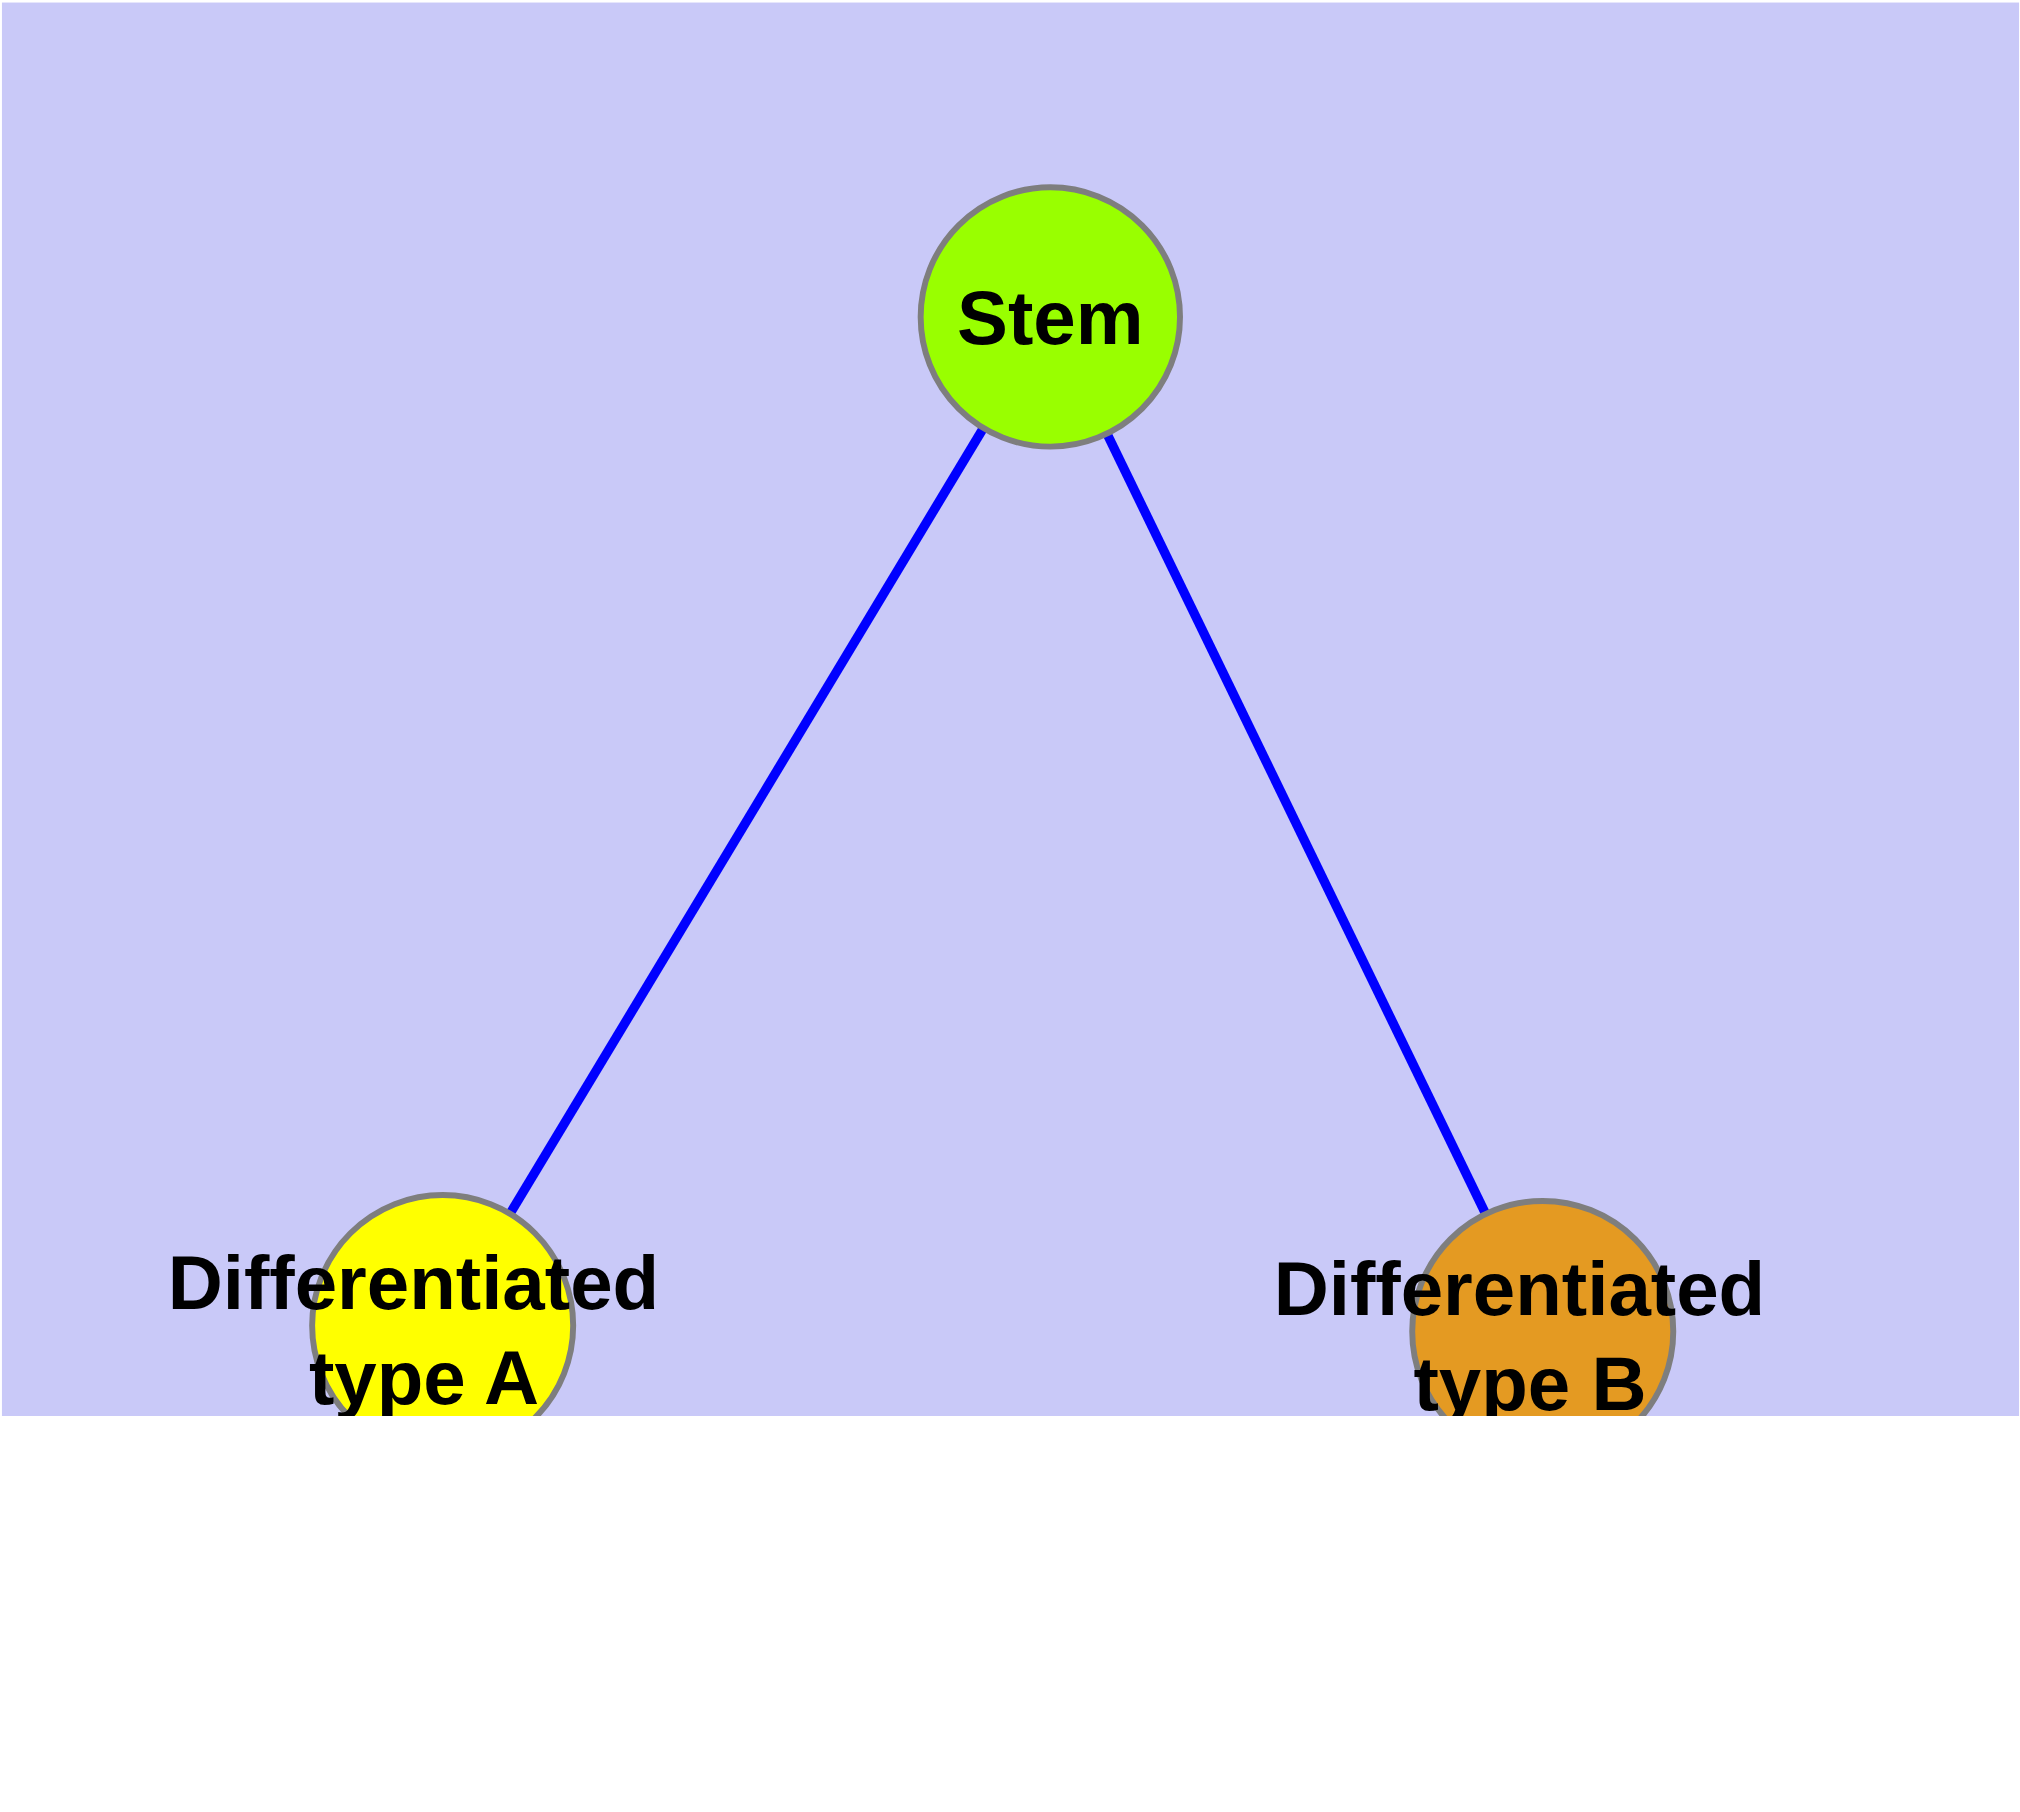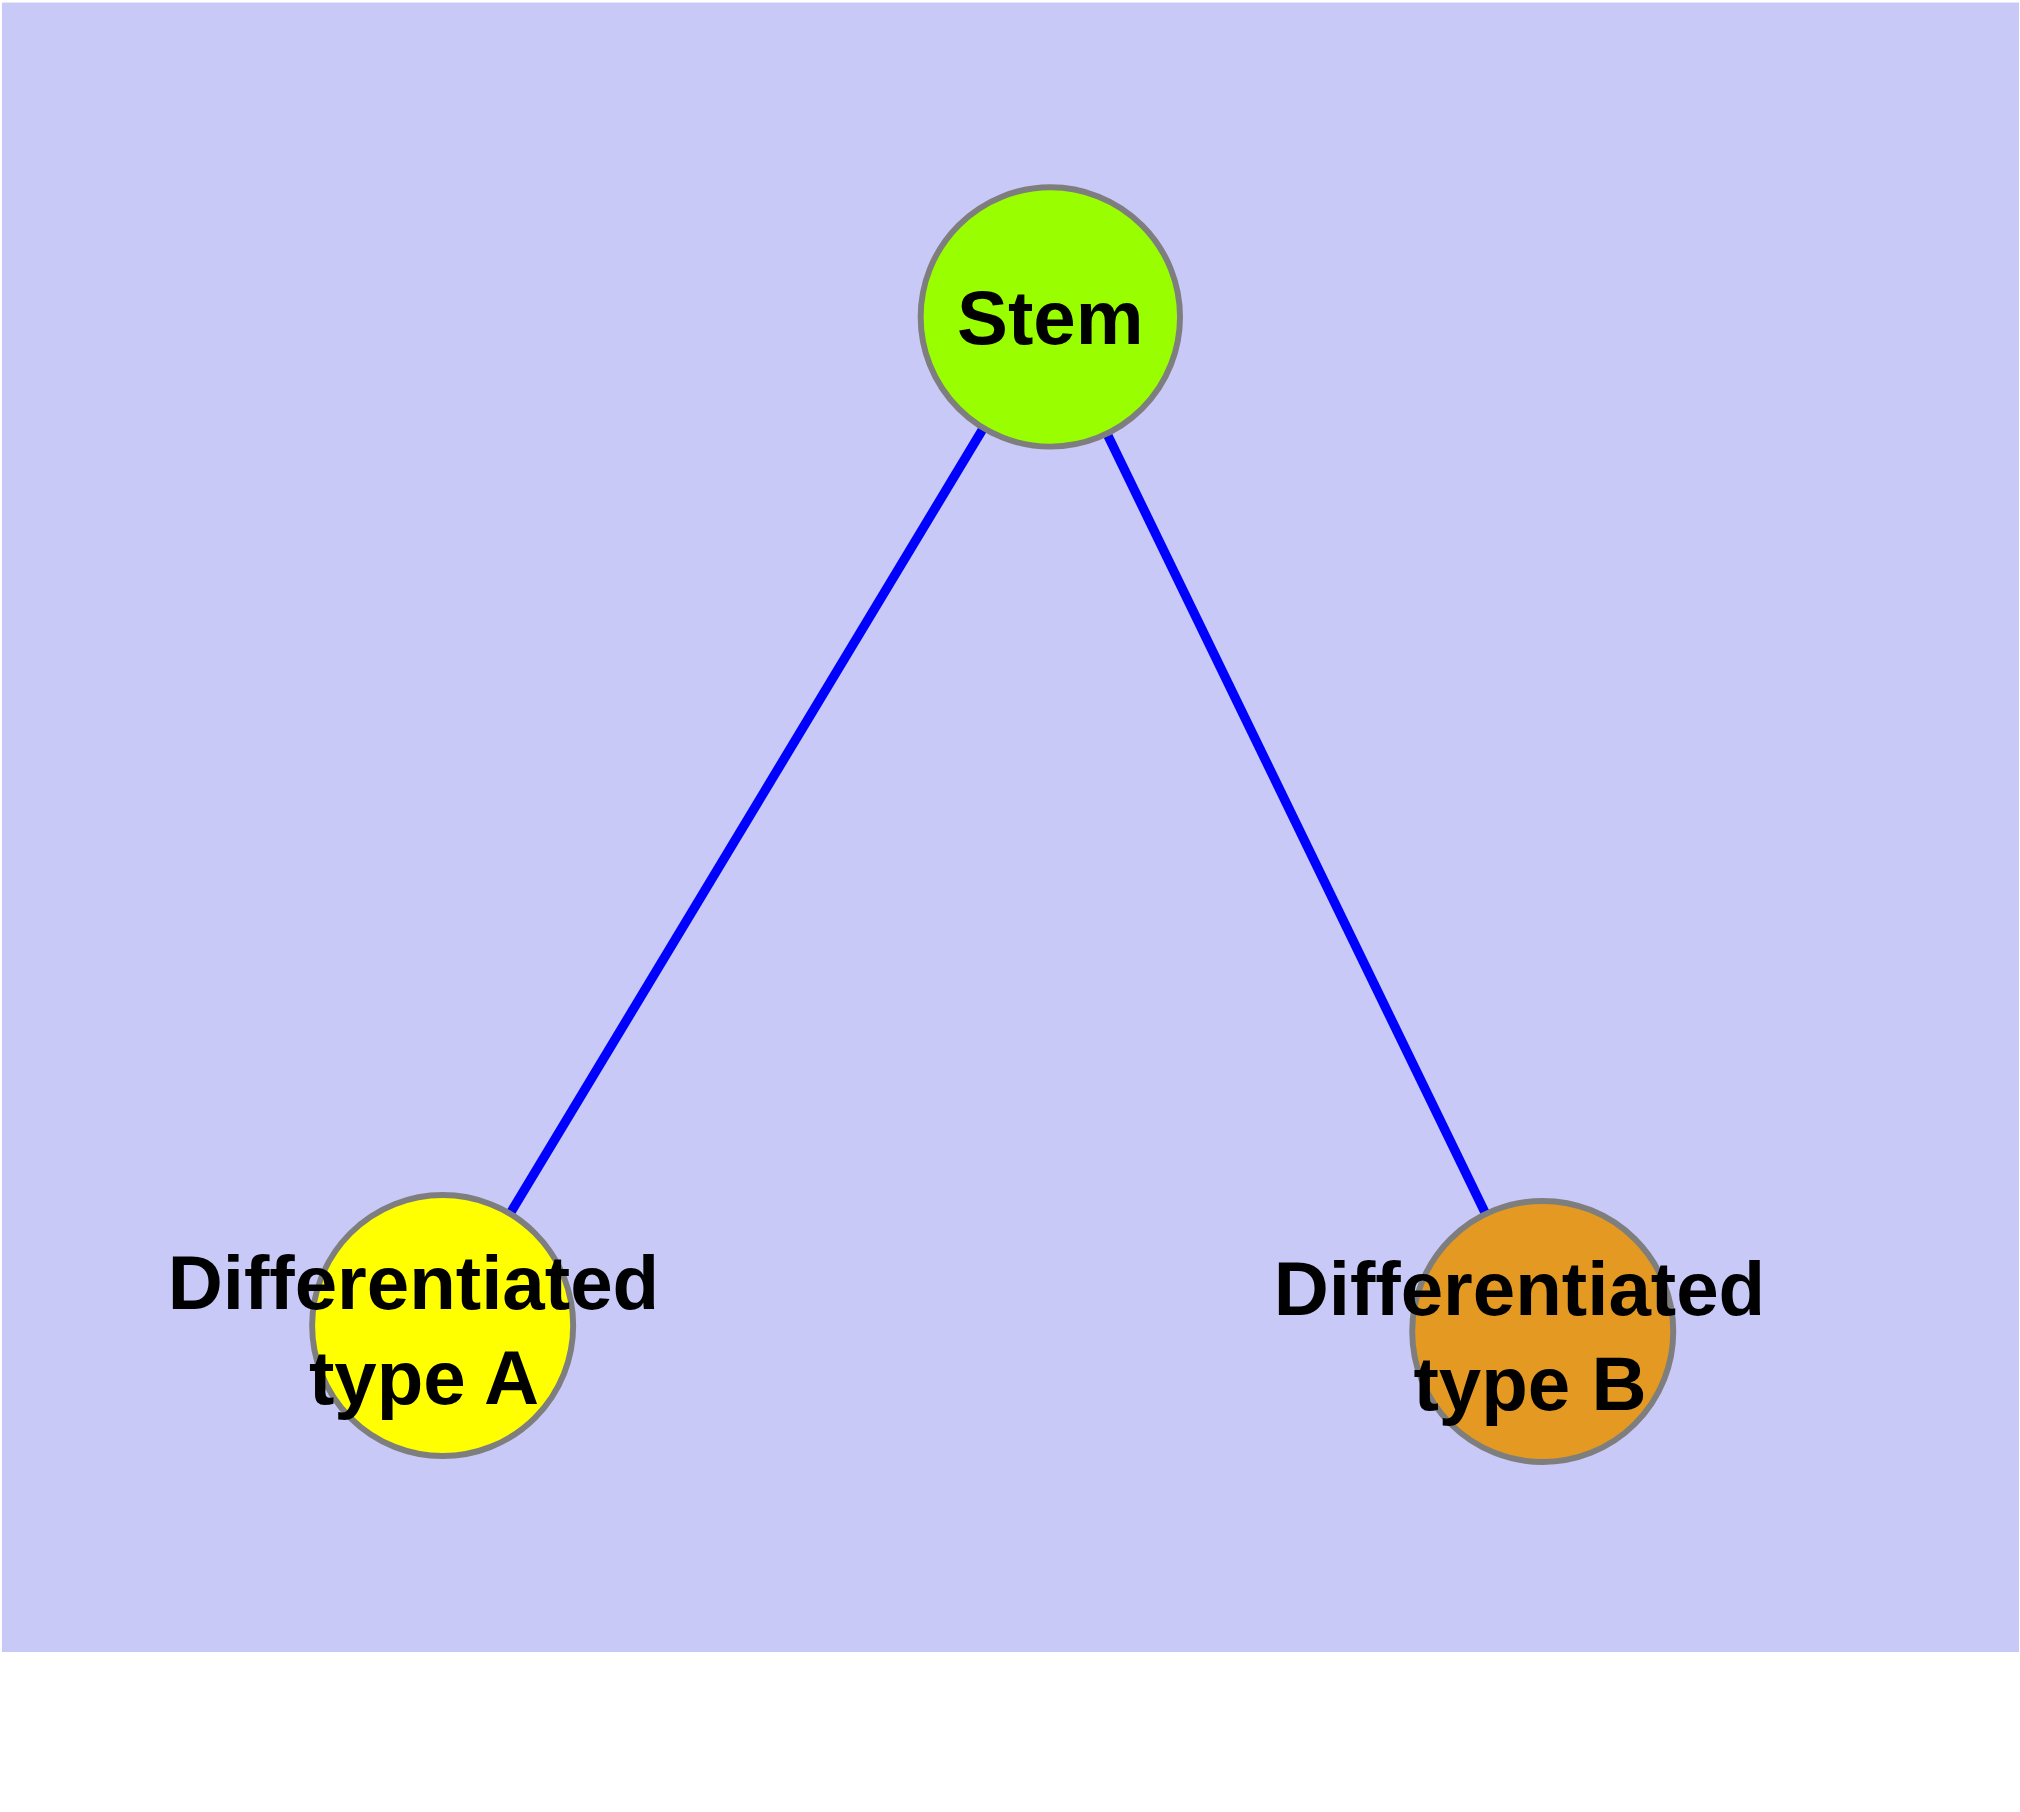--- a/index.html
+++ b/index.html
@@ -2,21 +2,21 @@
 <html style="font-size:13.6px"><head>
 <meta charset="utf-8">
 <style>
   html, body {
     margin: 0;
     padding: 0;
     background: #ffffff;
   }
   .stage {
     width: 2021px;
-    height: 1652px;
+    height: 1416px;
     position: relative;
     text-decoration: underline;
   }
   svg.graph {
     display: block;
     width: 2021px;
     height: 1812px;
   }
   .node-circle {
     stroke-width: 7px;

